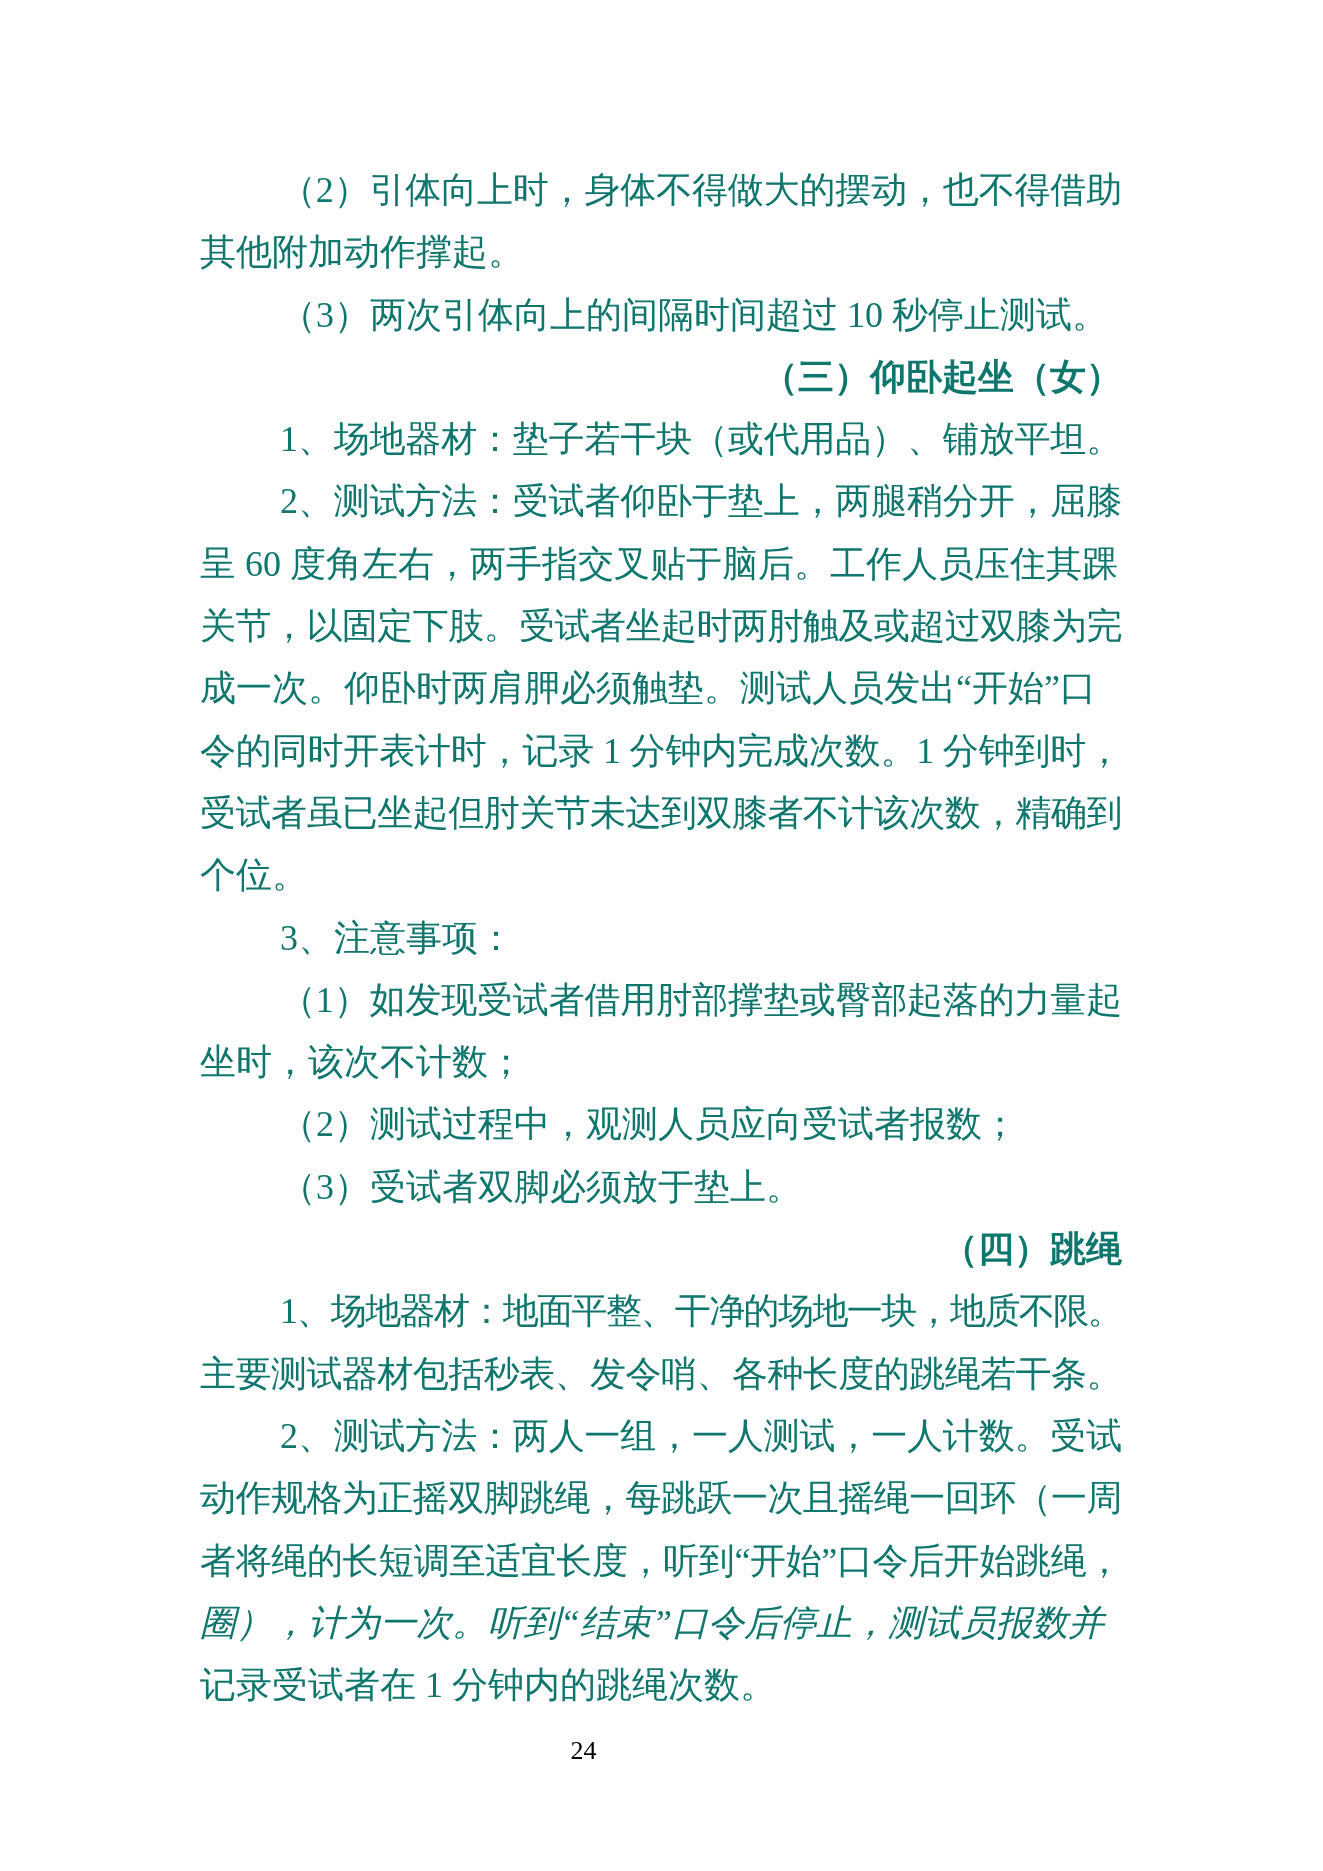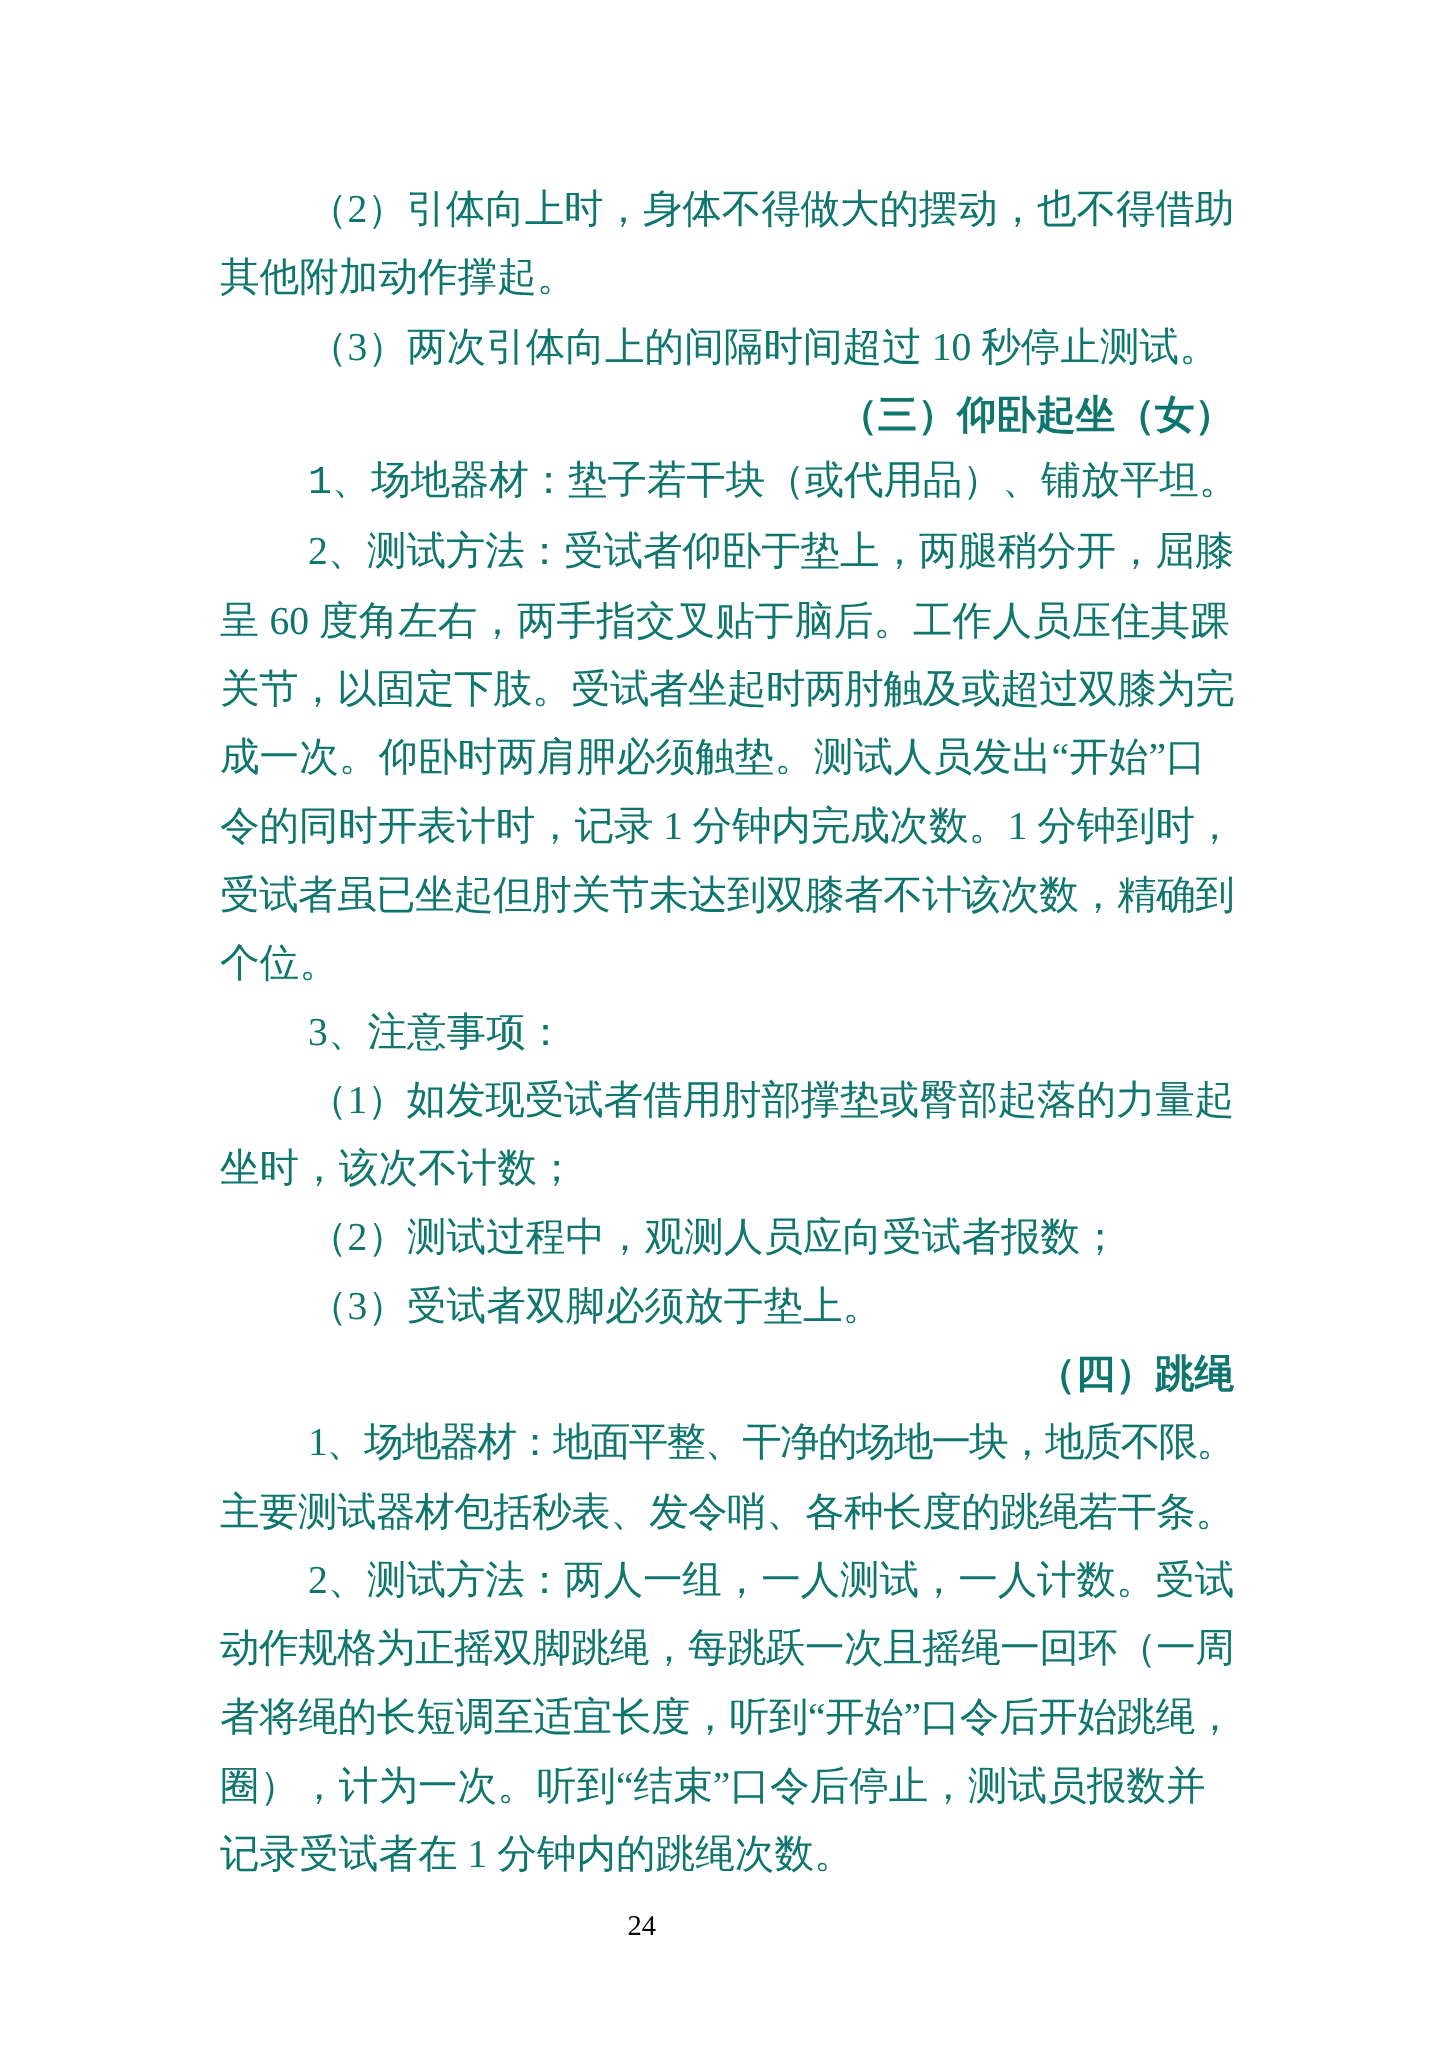--- a/index.html
+++ b/index.html
@@ -40,36 +40,36 @@
   }
 </style>
 </head>
 <body>
 
 <div class="text-block" id="text-block">
     <div class="line indent justify" style="letter-spacing: -0.166667px;">（2）引体向上时，身体不得做大的摆动，也不得借助</div>
     <div class="line">其他附加动作撑起。</div>
     <div class="line indent">（3）两次引体向上的间隔时间超过 10 秒停止测试。</div>
     <div class="line indent bold">（三）仰卧起坐（女）</div>
-    <div class="line indent" style="letter-spacing: -0.166667px; font-family: Liberation Mono, monospace;">1、场地器材：垫子若干块（或代用品）、铺放平坦。</div>
+    <div class="line indent" style="letter-spacing: -0.166667px;">1、场地器材：垫子若干块（或代用品）、铺放平坦。</div>
     <div class="line indent justify" style="letter-spacing: -0.166667px;">2、测试方法：受试者仰卧于垫上，两腿稍分开，屈膝</div>
     <div class="line justify" style="letter-spacing: 0px;">呈 60 度角左右，两手指交叉贴于脑后。工作人员压住其踝</div>
     <div class="line justify" style="letter-spacing: -0.538462px;">关节，以固定下肢。受试者坐起时两肘触及或超过双膝为完</div>
     <div class="line justify" style="letter-spacing: 0px;">成一次。仰卧时两肩胛必须触垫。测试人员发出“开始”口</div>
     <div class="line justify" style="letter-spacing: -0.172414px;">令的同时开表计时，记录 1 分钟内完成次数。1 分钟到时，</div>
     <div class="line justify" style="letter-spacing: -0.538462px;">受试者虽已坐起但肘关节未达到双膝者不计该次数，精确到</div>
     <div class="line">个位。</div>
     <div class="line indent">3、注意事项：</div>
     <div class="line indent justify" style="letter-spacing: -0.166667px;">（1）如发现受试者借用肘部撑垫或臀部起落的力量起</div>
     <div class="line">坐时，该次不计数；</div>
     <div class="line indent">（2）测试过程中，观测人员应向受试者报数；</div>
     <div class="line indent">（3）受试者双脚必须放于垫上。</div>
     <div class="line indent bold">（四）跳绳</div>
     <div class="line indent justify" style="letter-spacing: -1.6px;">1、场地器材：地面平整、干净的场地一块，地质不限。</div>
     <div class="line" style="letter-spacing: -0.538462px;">主要测试器材包括秒表、发令哨、各种长度的跳绳若干条。</div>
     <div class="line indent justify" style="letter-spacing: -0.166667px;">2、测试方法：两人一组，一人测试，一人计数。受试</div>
     <div class="line justify" style="letter-spacing: -0.538462px;">动作规格为正摇双脚跳绳，每跳跃一次且摇绳一回环（一周</div>
     <div class="line justify" style="letter-spacing: -0.37037px;">者将绳的长短调至适宜长度，听到“开始”口令后开始跳绳，</div>
-    <div class="line justify" style="letter-spacing: 0px;">圈），计为一次。听到“结束”口令后停止，测试员报数并</div>
+    <div class="line justify" style="letter-spacing: 0px; font-style: italic;">圈），计为一次。听到“结束”口令后停止，测试员报数并</div>
     <div class="line">记录受试者在 1 分钟内的跳绳次数。</div>
   </div>
 
 <div class="page-number">24</div>
 
 </body></html>

